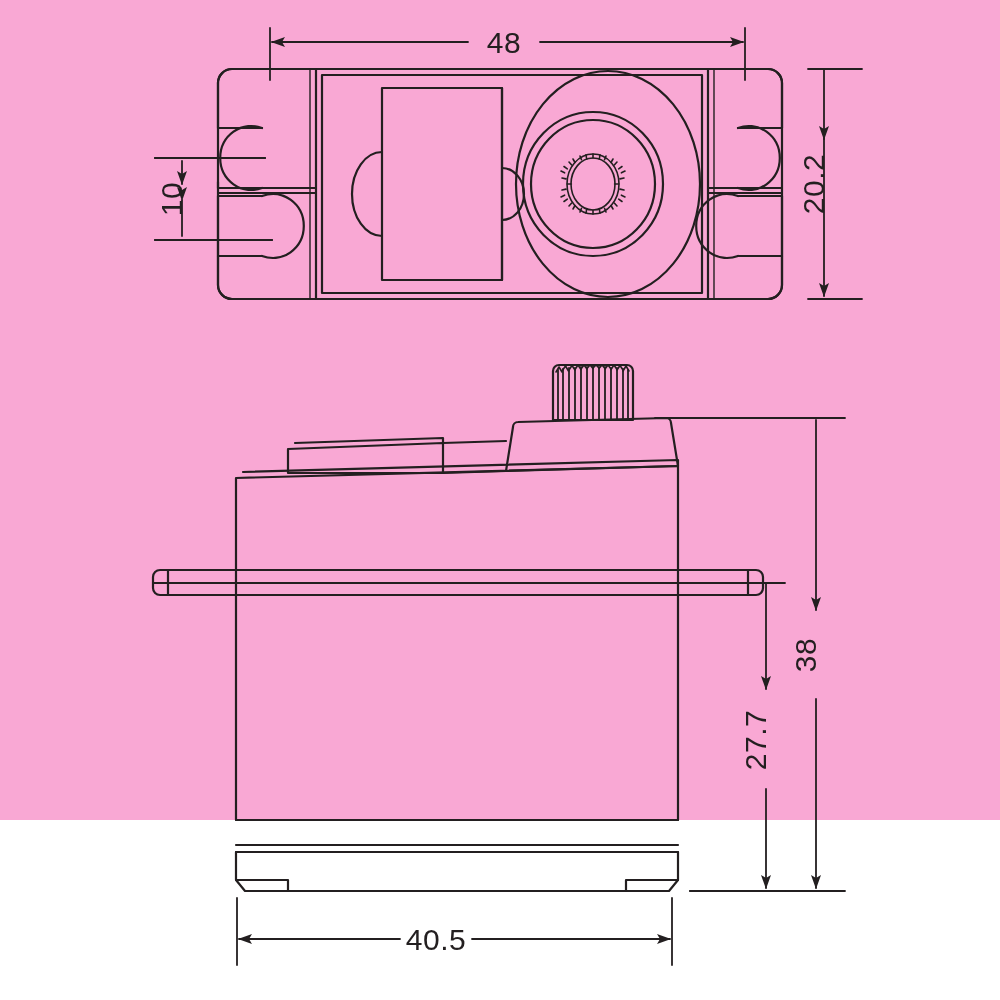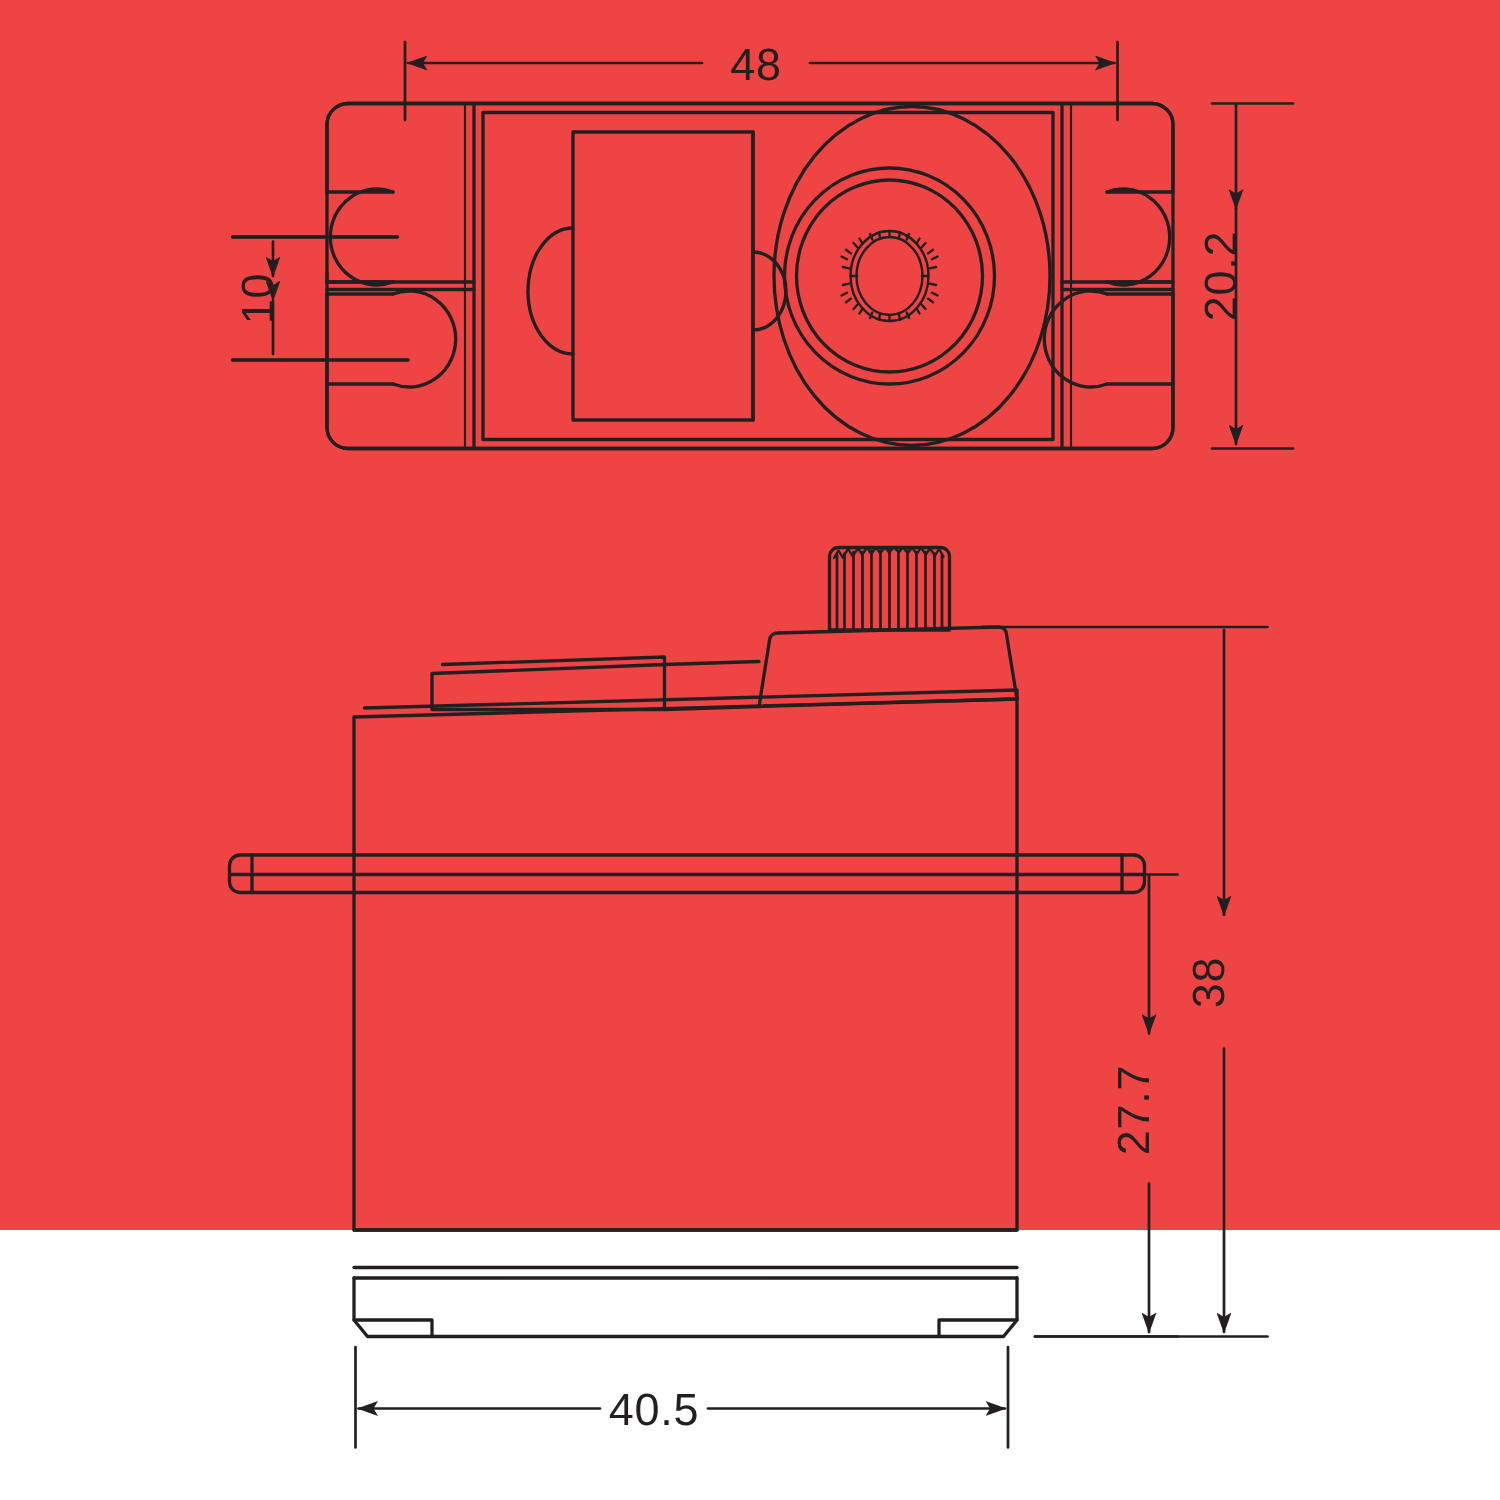--- a/index.html
+++ b/index.html
@@ -1,19 +1,19 @@
 <!DOCTYPE html>
 <html><head>
 <meta charset="utf-8">
 <title>Servo Dimensional Drawing</title>
 <style>
   html,body{margin:0;padding:0;background:#ffffff;}
   body{width:1000px;height:1000px;overflow:hidden;
        font-family:"Liberation Sans","DejaVu Sans",sans-serif;}
-  #stage{position:relative;width:1000px;height:820px;background:#ef4444;}
+  #stage{position:relative;width:1000px;height:820px;background:#f9a8d4;}
   svg{display:block;}
   .dimtext{font-family:"Liberation Sans","DejaVu Sans",sans-serif;
            font-size:30px;fill:#231f20;letter-spacing:0.5px;}
 </style>
 </head>
 <body>
 
 <div id="stage">
 
 <svg width="1000" height="1000" viewBox="0 0 1000 1000">

